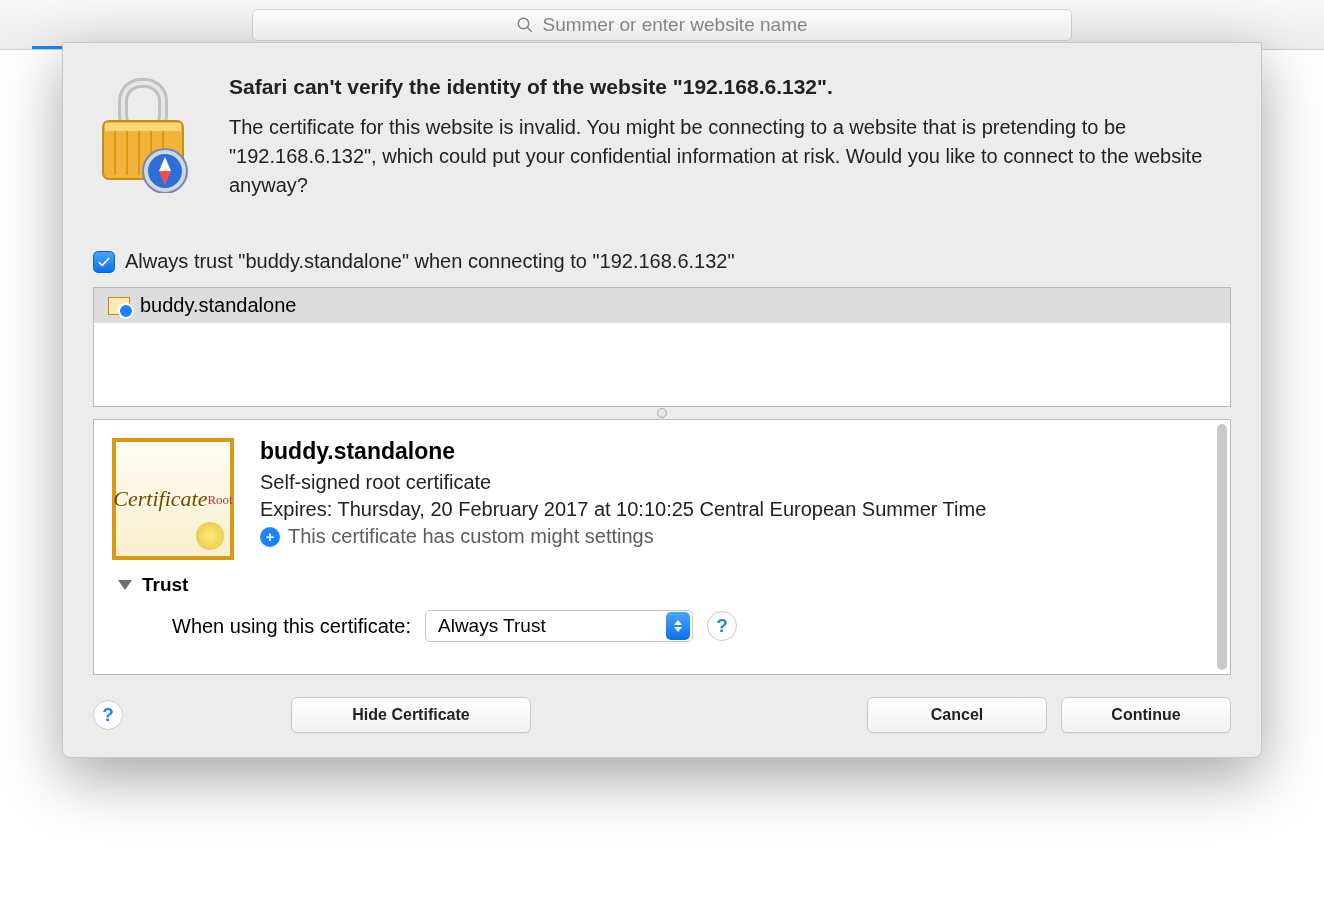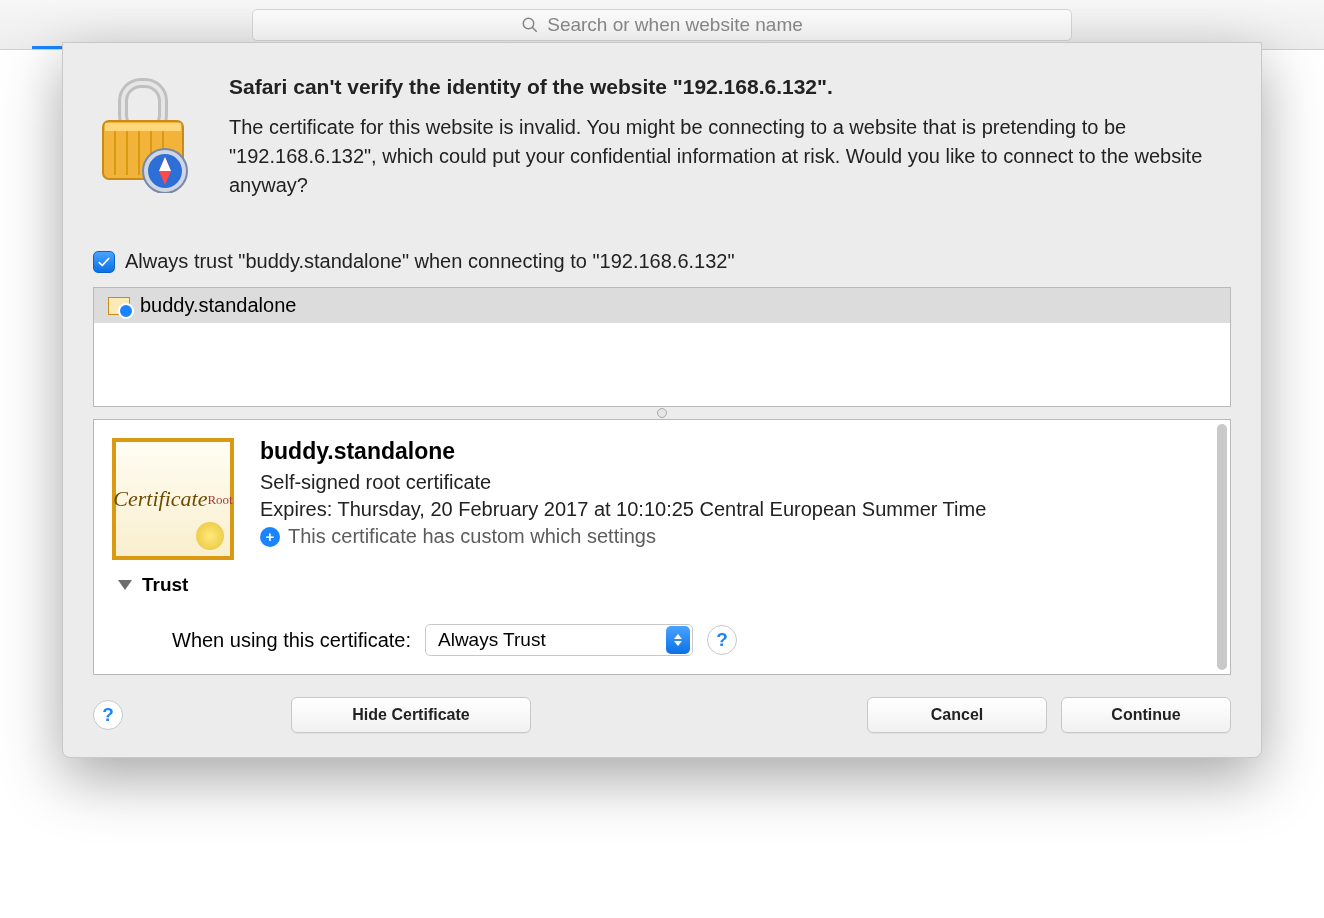--- a/index.html
+++ b/index.html
@@ -139,21 +139,21 @@
       font-family: cursive;
     }
     .cert-icon-text1{font-size:22px;color:#6f4b00;font-style:italic;}
     .cert-icon-text2{font-size:13px;color:#a63a3a;margin-top:2px;}
     .seal{position:absolute;right:6px;bottom:6px;width:28px;height:28px;border-radius:50%;background:radial-gradient(#ffe97a,#e6c23a);}
     .cert-info{flex:1;}
     .cert-name{font-size:23px;font-weight:700;margin-bottom:6px;}
     .cert-sub{font-size:20px;color:#222;margin-bottom:4px;}
     .cert-status{font-size:20px;color:#5c5c5c;display:flex;align-items:center;gap:8px;margin-top:2px;}
     .plus-badge{width:20px;height:20px;border-radius:50%;background:#1a84ff;color:#fff;display:flex;align-items:center;justify-content:center;font-size:15px;font-weight:700;}
-    .trust-section{display:flex;align-items:center;gap:10px;font-size:19px;font-weight:700;margin:14px 0 28px 6px;}
+    .trust-section{display:flex;align-items:center;gap:10px;font-size:19px;font-weight:700;margin:14px 0 14px 6px;}
     .disclosure{width:0;height:0;border-left:7px solid transparent;border-right:7px solid transparent;border-top:10px solid #6e6e6e;}
     .trust-select-row{display:flex;align-items:center;gap:14px;margin-left:60px;font-size:20px;}
     .mac-select{
       display:flex;align-items:center;justify-content:space-between;
       width:268px;height:32px;
       background:#fff;border:1px solid #c8c8c8;border-radius:5px;
       padding:0 2px 0 12px;font-size:19px;
     }
     .select-stepper{
       width:24px;height:28px;border-radius:5px;
@@ -190,21 +190,21 @@
   </style>
 </head>
 <body>
 
 <div class="browser-toolbar">
   <div class="address-bar">
     <svg class="search-svg" viewBox="0 0 24 24">
       <circle cx="10" cy="10" r="7"></circle>
         <line x1="21" y1="21" x2="15" y2="15"></line>
     </svg>
-    <span>Search or when website name</span>
+    <span>Summer or enter website name</span>
   </div>
   <div class="progress-bar"></div>
 </div>
 
 <div class="dialog-backdrop"></div>
 
 <div class="dialog">
 
   <div class="dialog-header">
     <div class="lock-wrap">
@@ -257,21 +257,21 @@
         <div class="cert-icon-text1">Certificate</div>
         <div class="cert-icon-text2">Root</div>
         <div class="seal"></div>
       </div>
       <div class="cert-info">
         <div class="cert-name">buddy.standalone</div>
         <div class="cert-sub">Self-signed root certificate</div>
         <div class="cert-sub">Expires: Thursday, 20 February 2017 at 10:10:25 Central European Summer Time</div>
         <div class="cert-status">
           <span class="plus-badge">+</span>
-          <span>This certificate has custom which settings</span>
+          <span>This certificate has custom might settings</span>
         </div>
       </div>
     </div>
 
     <div class="trust-section">
       <div class="disclosure"></div>
       <span>Trust</span>
     </div>
 
     <div class="trust-select-row">

